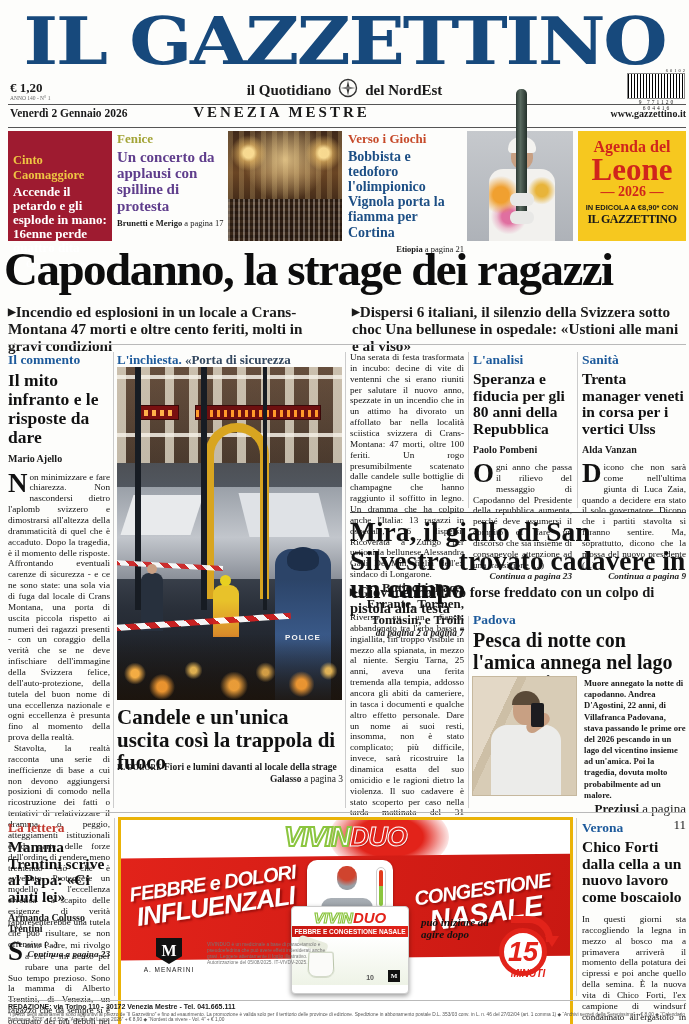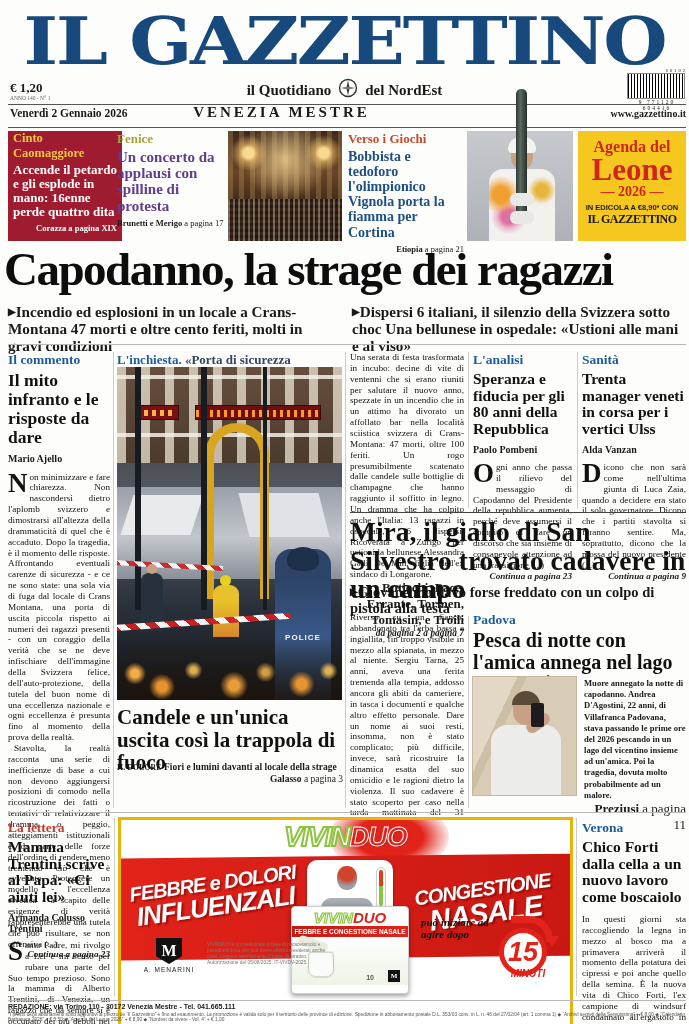--- a/index.html
+++ b/index.html
@@ -23,21 +23,21 @@
   .barcode-num { font-size:5.5px; letter-spacing:2px; text-align:center; }
   .dateline { top:107px; left:10px; font-weight:bold; font-size:11.5px; }
   .edition { top:104px; left:0; width:563px; text-align:center; font-weight:bold; font-size:15px; letter-spacing:3px; }
   .website { top:108px; left:540px; width:146px; text-align:right; font-weight:bold; font-size:10px; }
 
   
   .brief-k { font-weight:bold; font-size:13px; }
   .brief-h { font-weight:bold; line-height:1.08; margin-top:2px; }
   .brief-b { font-size:8.5px; margin-top:4px; }
   .b { font-weight:bold; }
-  .box-red { top:131px; left:8px; width:114px; height:110px; background:#9e1b30; color:#fff; padding:0 5px; }
+  .box-red { top:131px; left:8px; width:104px; height:110px; background:#9e1b30; color:#fff; padding:22px 5px; }
   .box-red .brief-k { color:#eec643; font-size:12.5px; }
   .box-red .brief-h { font-size:13px; }
   .box-red .brief-b { text-align:right; font-weight:bold; }
   .fenice { top:131px; left:117px; width:107px; }
   .fenice .brief-k { color:#a3a437; }
   .fenice .brief-h { color:#5f3d8c; font-size:15px; }
   .verso { top:131px; left:348px; width:116px; }
   .verso .brief-k { color:#c64a2a; }
   .verso .brief-h { color:#1d4f85; font-size:14px; }
   .verso .brief-b { text-align:right; }

